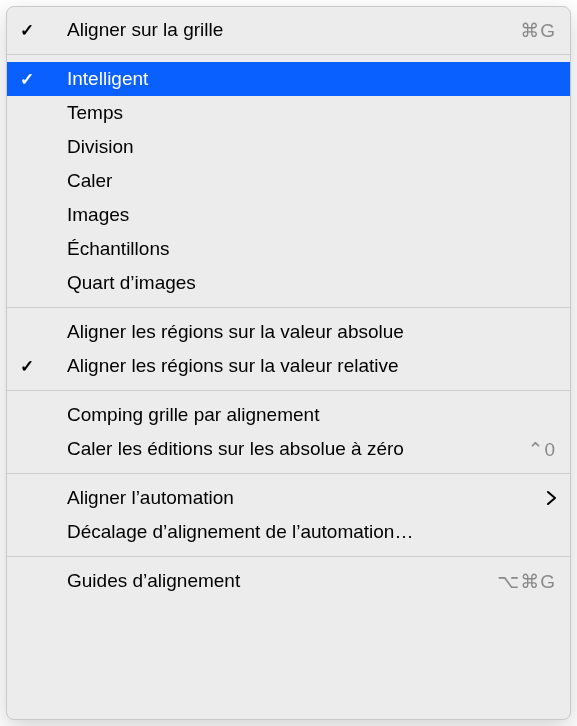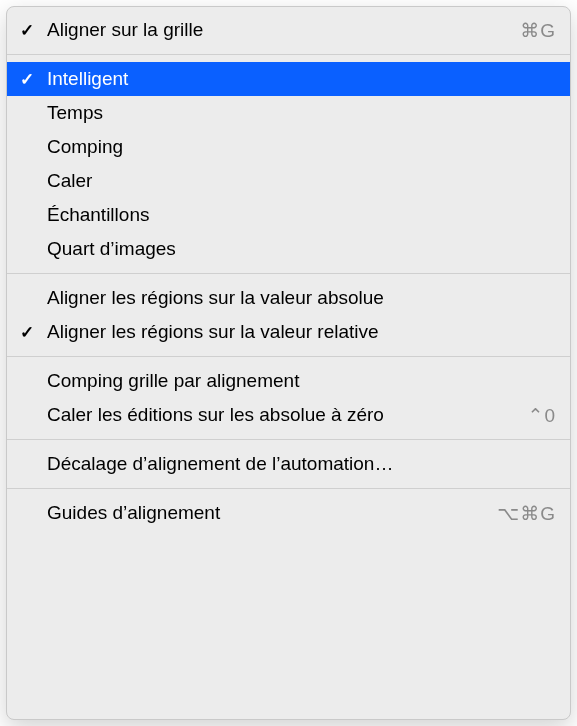--- a/index.html
+++ b/index.html
@@ -42,20 +42,21 @@
     flex: 0 0 40px;
     display: flex;
     align-items: center;
     justify-content: center;
     font-size: 17px;
   }
   .label {
     flex: 1 1 auto;
     overflow: hidden;
     text-overflow: ellipsis;
+    margin-left: 20px;
   }
   .shortcut {
     flex: 0 0 auto;
     color: #8a8a8a;
     font-size: 19px;
     letter-spacing: 1px;
     padding-left: 12px;
   }
   .arrow-slot {
     flex: 0 0 auto;
@@ -91,25 +92,29 @@
         <span class="chk">✓</span>
       </span>
       <span class="label">Intelligent</span>
     </div>
     <div class="item">
       <span class="check-slot"></span>
       <span class="label">Temps</span>
     </div>
     <div class="item">
       <span class="check-slot"></span>
-      <span class="label">Comping</span>
+      <span class="label">Division</span>
     </div>
     <div class="item">
       <span class="check-slot"></span>
       <span class="label">Caler</span>
+    </div>
+    <div class="item">
+      <span class="check-slot"></span>
+      <span class="label">Images</span>
     </div>
     <div class="item">
       <span class="check-slot"></span>
       <span class="label">Échantillons</span>
     </div>
     <div class="item">
       <span class="check-slot"></span>
       <span class="label">Quart d’images</span>
     </div>
     <div class="sep"></div>
@@ -129,20 +134,29 @@
       <span class="label">Comping grille par alignement</span>
     </div>
     <div class="item">
       <span class="check-slot"></span>
       <span class="label">Caler les éditions sur les absolue à zéro</span>
       <span class="shortcut">⌃0</span>
     </div>
     <div class="sep"></div>
     <div class="item">
       <span class="check-slot"></span>
+      <span class="label">Aligner l’automation</span>
+      <span class="arrow-slot chevron">
+        <svg width="9" height="14" viewBox="0 0 9 14">
+          <path d="M1 1 L8 7 L1 13" fill="none" stroke="currentColor" stroke-width="2" stroke-linecap="round" stroke-linejoin="round"></path>
+        </svg>
+      </span>
+    </div>
+    <div class="item">
+      <span class="check-slot"></span>
       <span class="label">Décalage d’alignement de l’automation…</span>
     </div>
     <div class="sep"></div>
     <div class="item">
       <span class="check-slot"></span>
       <span class="label">Guides d’alignement</span>
       <span class="shortcut">⌥⌘G</span>
     </div>
   </div>
 

